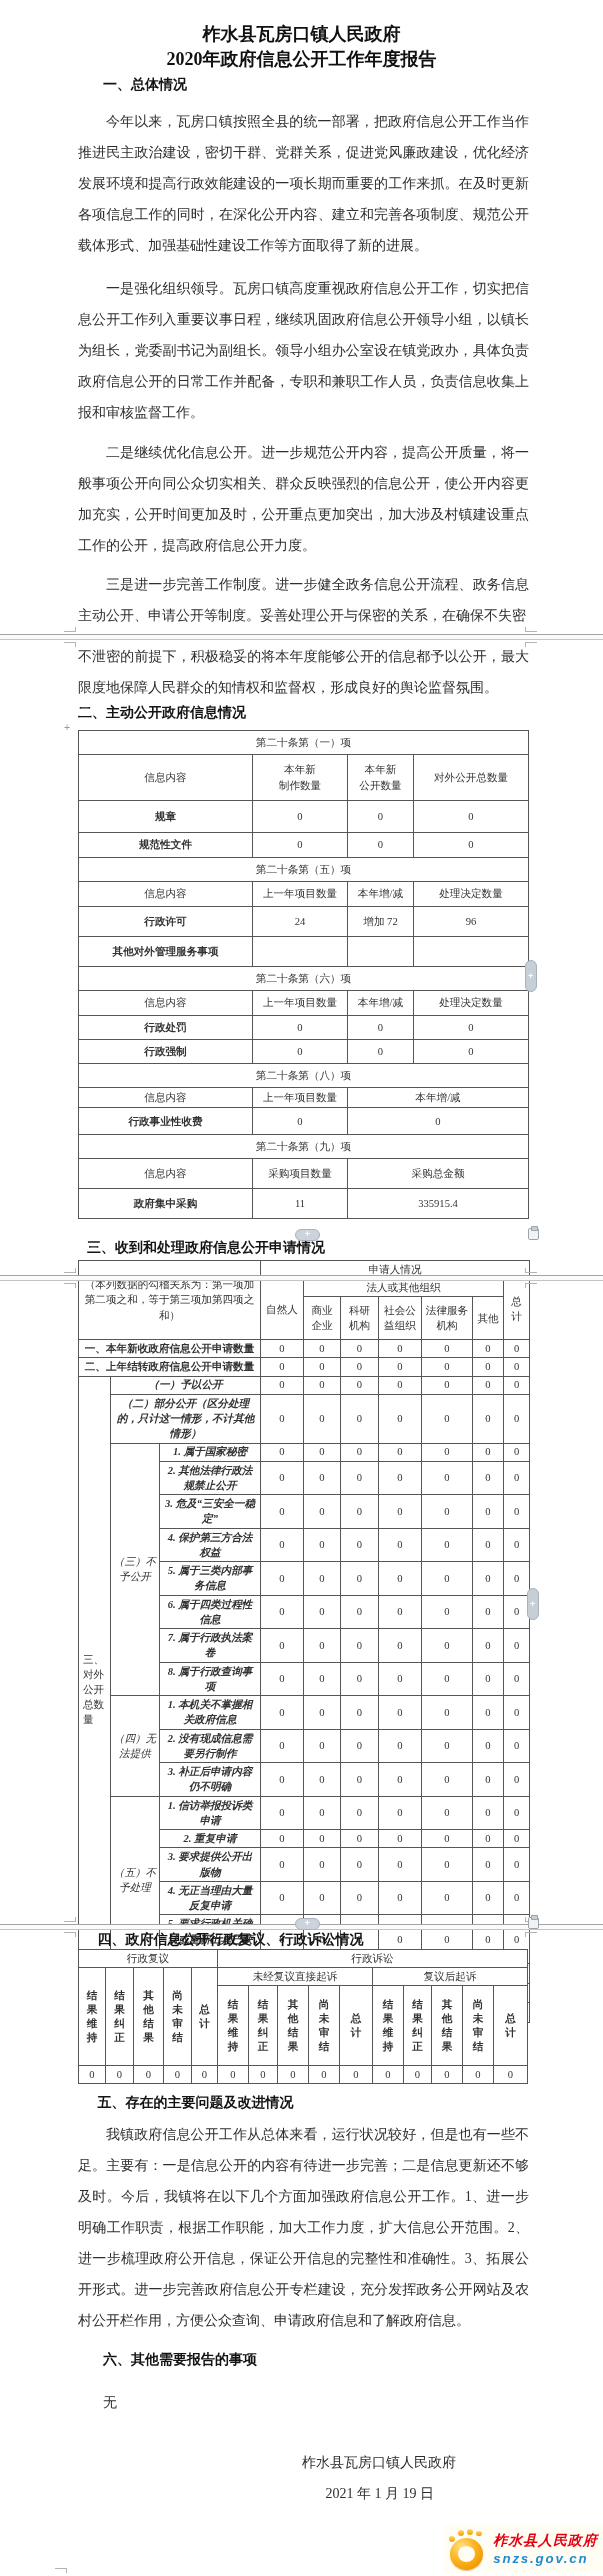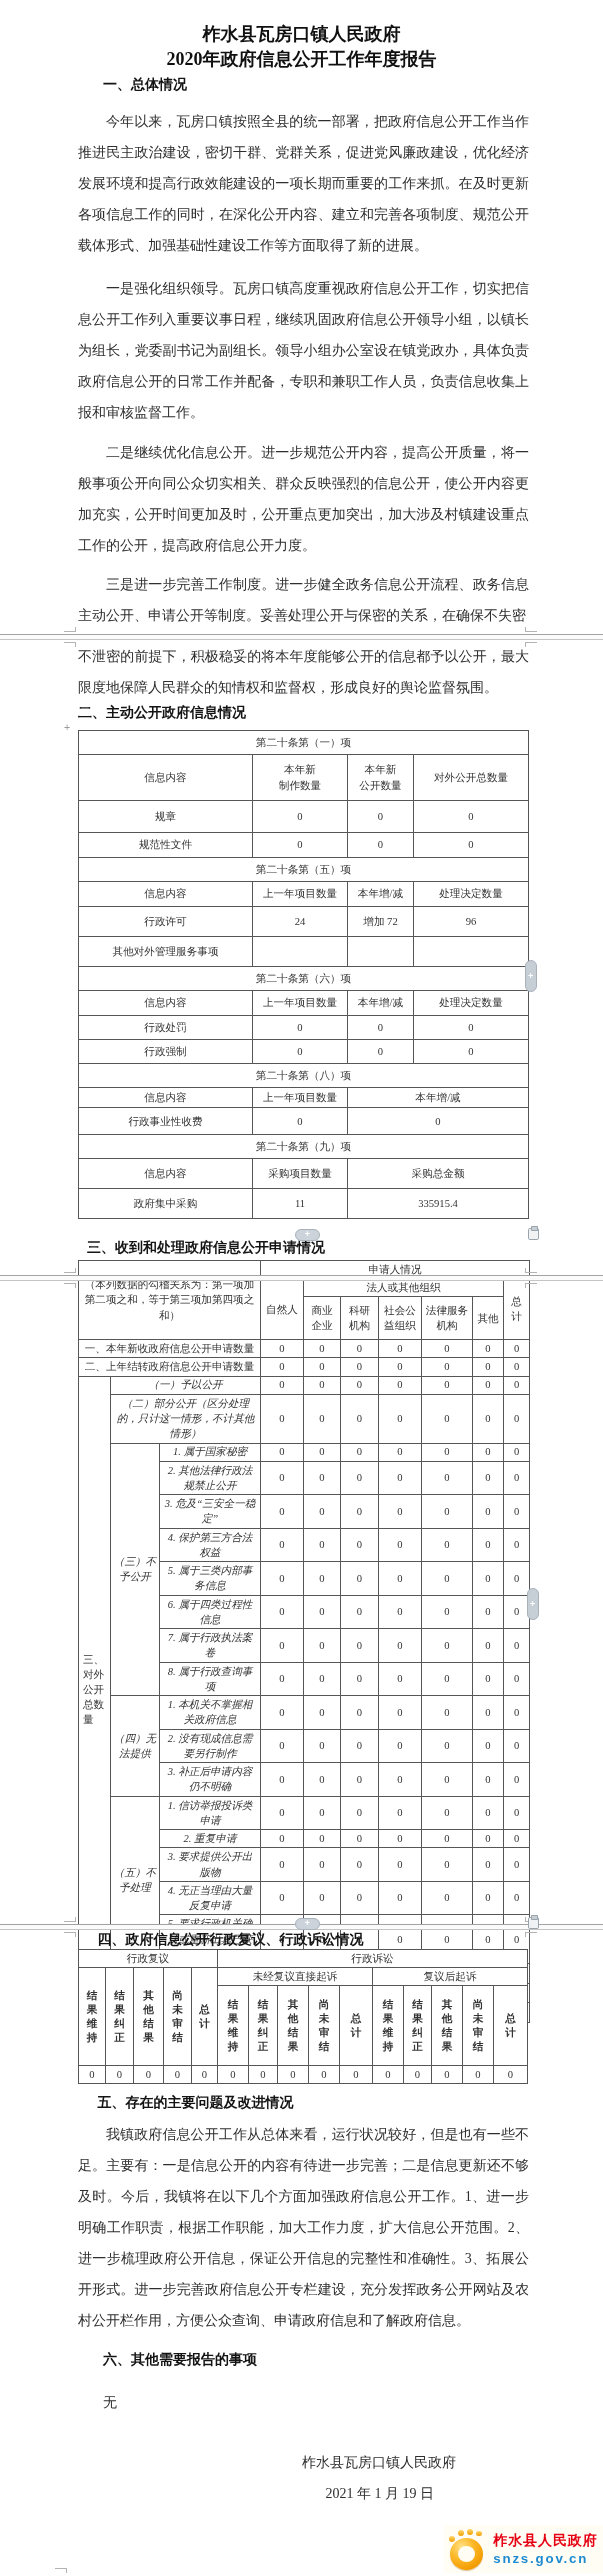--- a/index.html
+++ b/index.html
@@ -28,21 +28,21 @@
   table.t td {
     border:0.9px solid #565656; font-size:10.6px; color:#333;
     text-align:center; vertical-align:middle; padding:0.9px 2.7px; line-height:1.45;
     overflow:hidden;
   }
   .t1 { left:78px; top:730px; width:450px; }
   .t2 { left:78px; top:1260px; width:450px; }
   .t3 { left:78px; top:1949px; width:450px; }
   td.hc { text-align:center; color:#2f2f2f; }
   td.pre { white-space:pre-line; }
-  td.lab { text-align:left; padding-left:6.2px; }
+  td.lab { text-align:left; padding-left:6.2px;font-weight:bold; }
   td.num-l { text-align:left; padding-left:9px; }
   td.num-c { text-align:center; }
   td.note { text-align:left; vertical-align:middle; padding:2.7px 5.3px; line-height:1.6; }
   td.kai, .kai { font-style:italic; font-family:"Liberation Serif","DejaVu Serif",serif; }
   td.glab { text-align:left; padding-left:4.4px; }
   td.side { vertical-align:middle; text-align:center; padding:0; }
   span.v2 { display:inline-block; width:23px; line-height:15px; text-align:left; }
   td.vt { padding:1.8px 0;font-weight:bold; }
   span.v { display:inline-block; width:11.5px; line-height:14px; }
   tr.rh20{height:18px} tr.rh19{height:17px} tr.rh23{height:20.4px} tr.rh27{height:24px}
@@ -74,21 +74,21 @@
   .clip::before {
     content:""; position:absolute; left:1.8px; top:-2.7px; width:5.3px; height:2.7px;
     background:#c7ced4; border:0.9px solid #9aa4ad; border-radius:0.9px;
   }
   .thandle { color:#9a9a9a; font:10.6px "Liberation Sans",sans-serif; z-index:8; }
   
   .fline { font-size:14px; color:#2e2e2e; }
   
   .badge {
     left:444px; top:2525px; width:160px; height:48px; background:#fffdf4;
-    display:flex; align-items:center; gap:7px; padding-left:5.3px; z-index:9;
+    display:flex; align-items:center; gap:7px; padding-left:5.3px; z-index:9;font-style:italic;
   }
   .paw { position:relative; width:37px; height:41px; flex:0 0 37px; }
   .paw .pad {
     position:absolute; left:0.9px; bottom:0; width:33px; height:32px; border-radius:50%;
     background:radial-gradient(circle at 35% 28%, #ffe28a 0%, #fdbb2d 35%, #f29b00 75%, #db8400 100%);
     box-shadow:0 0.9px 0.9px rgba(150,90,0,.35);
   }
   .paw .pad::after {
     content:""; position:absolute; left:8px; top:8px; width:17px; height:16px; border-radius:50%;
     background:#fffdf4;

